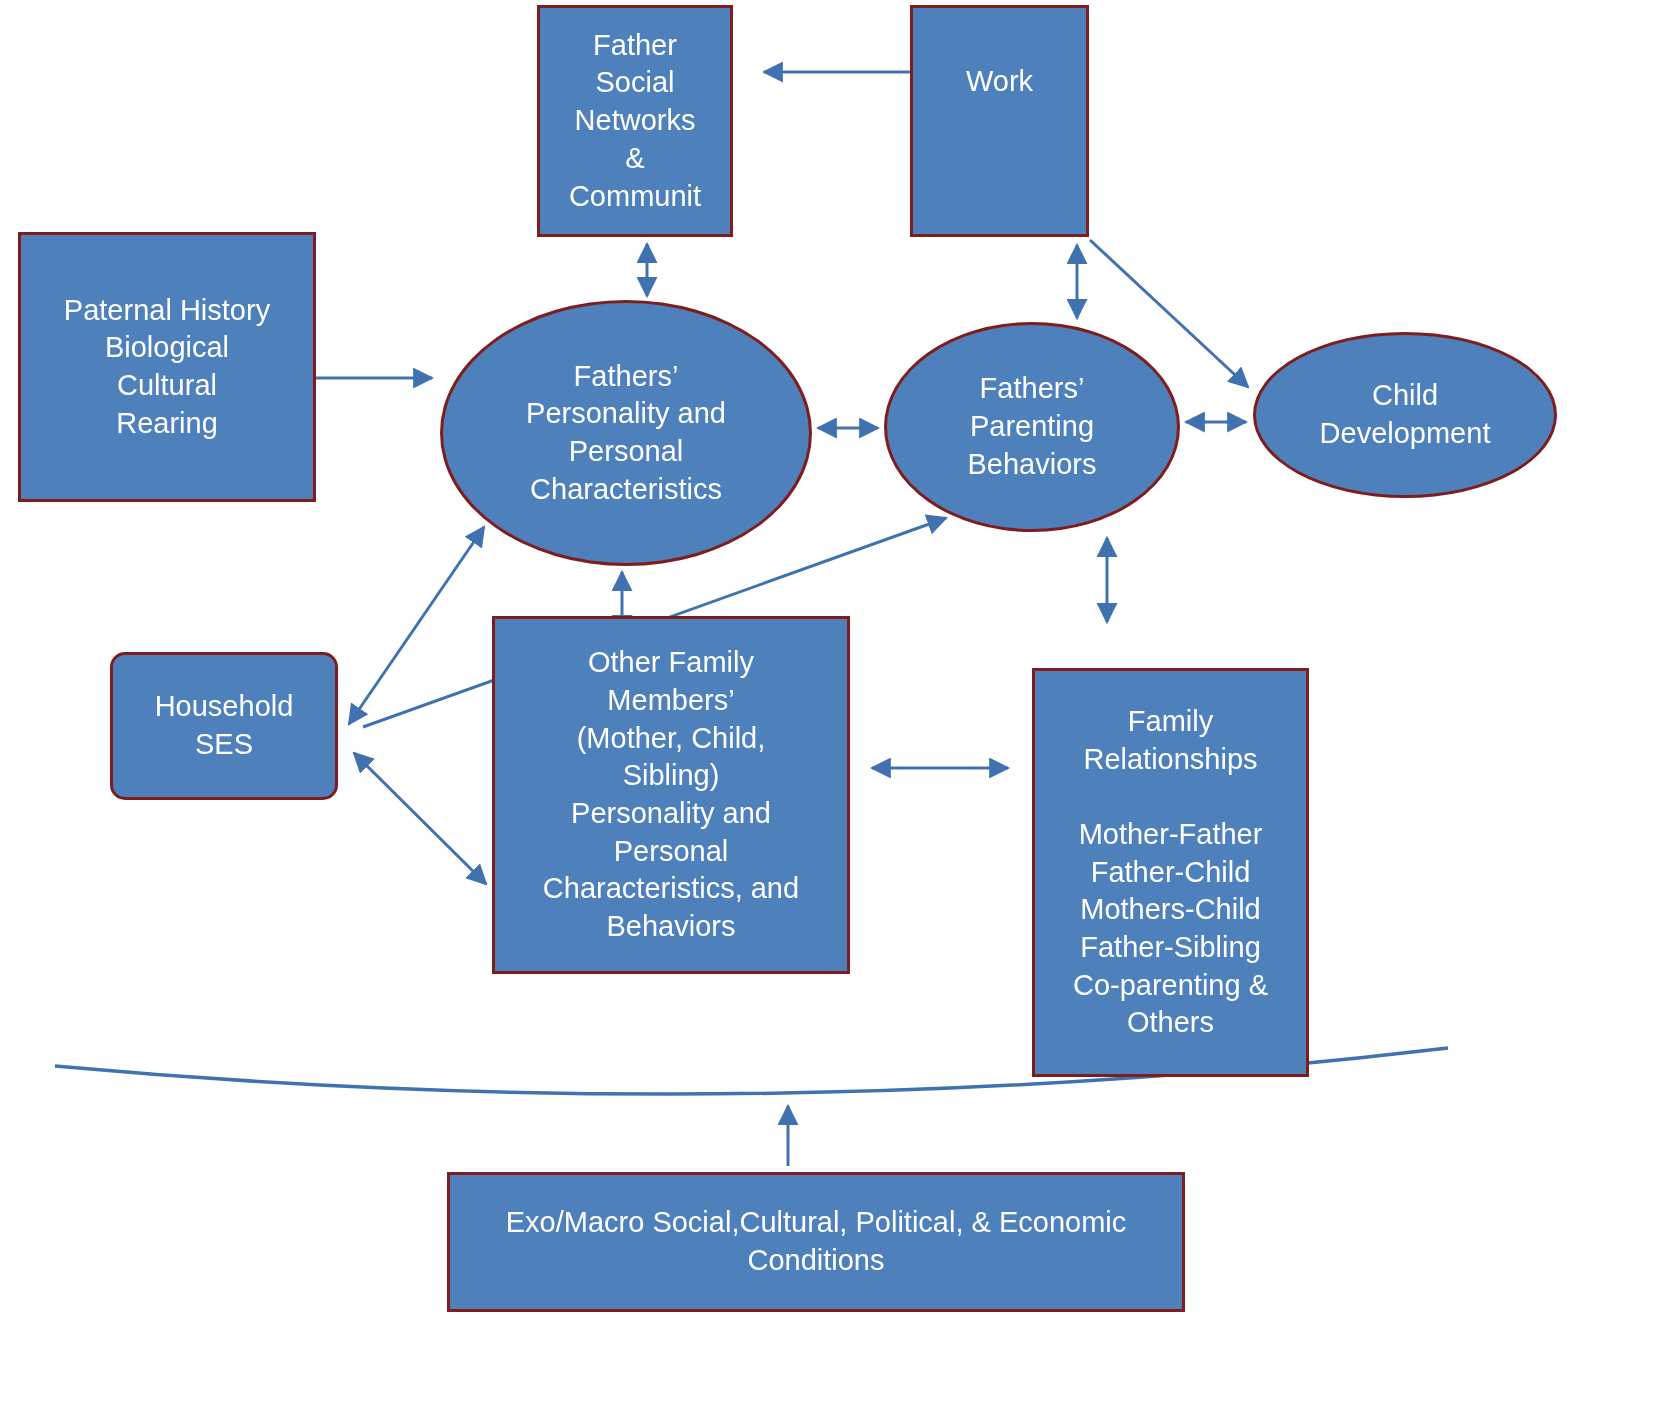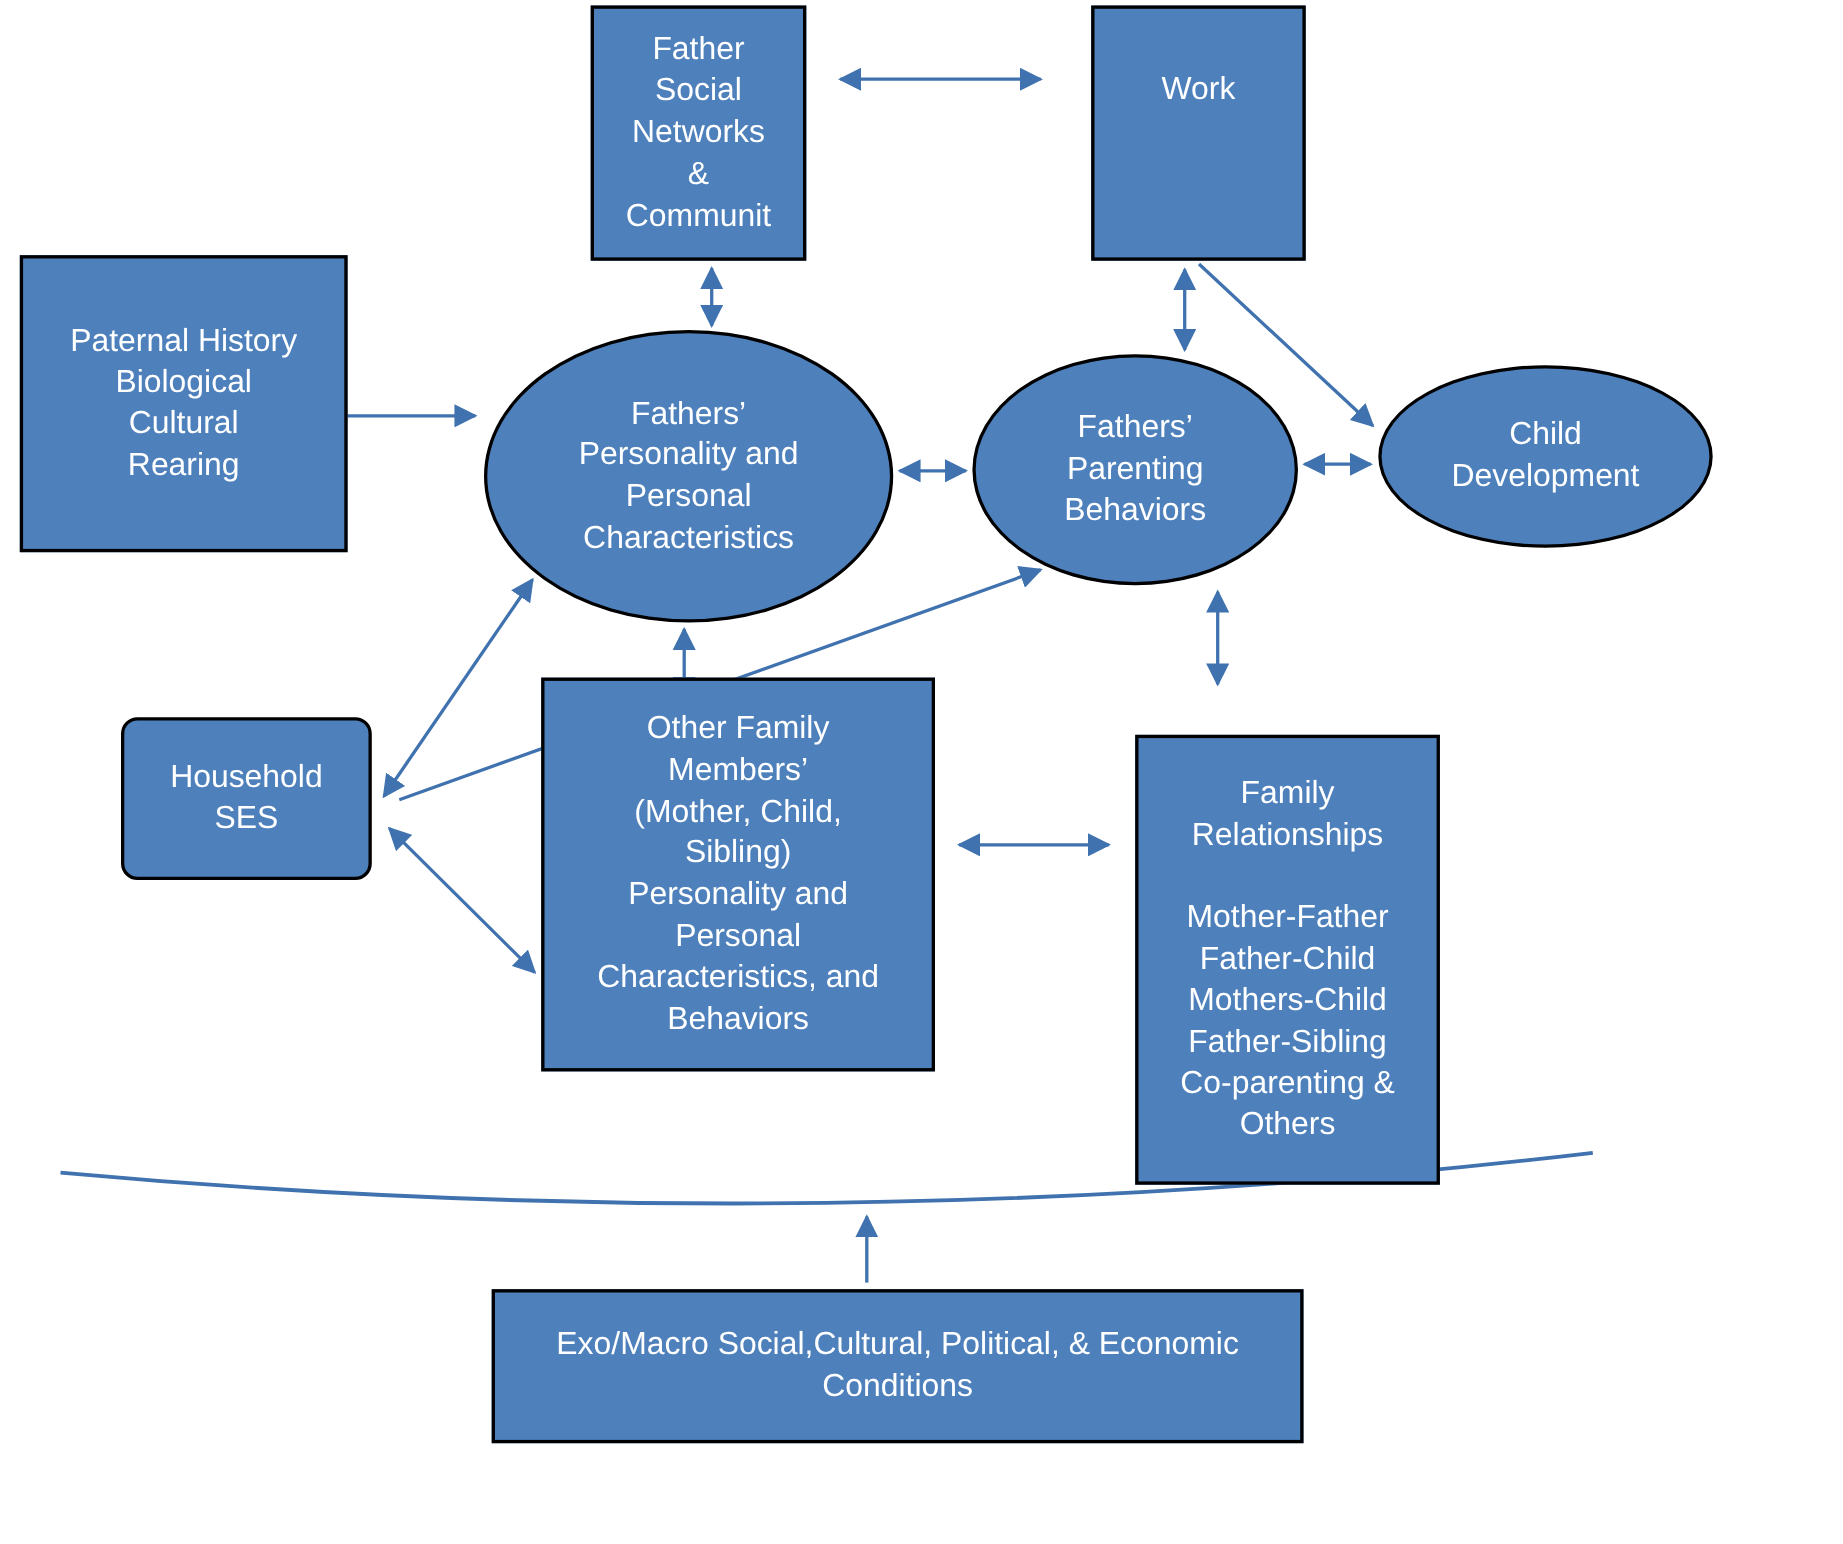--- a/index.html
+++ b/index.html
@@ -18,21 +18,21 @@
   .connector-layer {
     position: absolute;
     left: 0;
     top: 0;
     width: 1675px;
     height: 1404px;
   }
   .node {
     position: absolute;
     background: #4e80bc;
-    border: 3px solid #000000;
+    border: 3px solid #7f1d1d;
     box-sizing: border-box;
     display: flex;
     align-items: center;
     justify-content: center;
     text-align: center;
     color: #ffffff;
     font-size: 29px;
     line-height: 1.3;
   }
   .ellipse {
@@ -91,21 +91,21 @@
   </svg>
 
   <div class="node" style="left:537px; top:5px; width:196px; height:232px;">
     <span class="label">Father
 Social
 Networks
 &amp;
 Communit</span>
   </div>
 
-  <div class="node top-align" style="left:992px; top:5px; width:195px; height:232px;">
+  <div class="node top-align" style="left:910px; top:5px; width:179px; height:232px;">
     <span class="label">Work</span>
   </div>
 
   <div class="node" style="left:18px; top:232px; width:298px; height:270px;">
     <span class="label">Paternal History
 Biological
 Cultural
 Rearing</span>
   </div>
 

